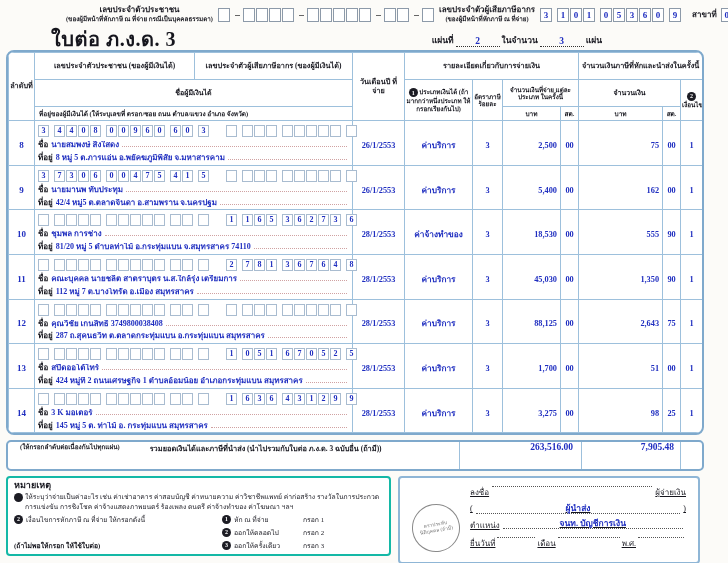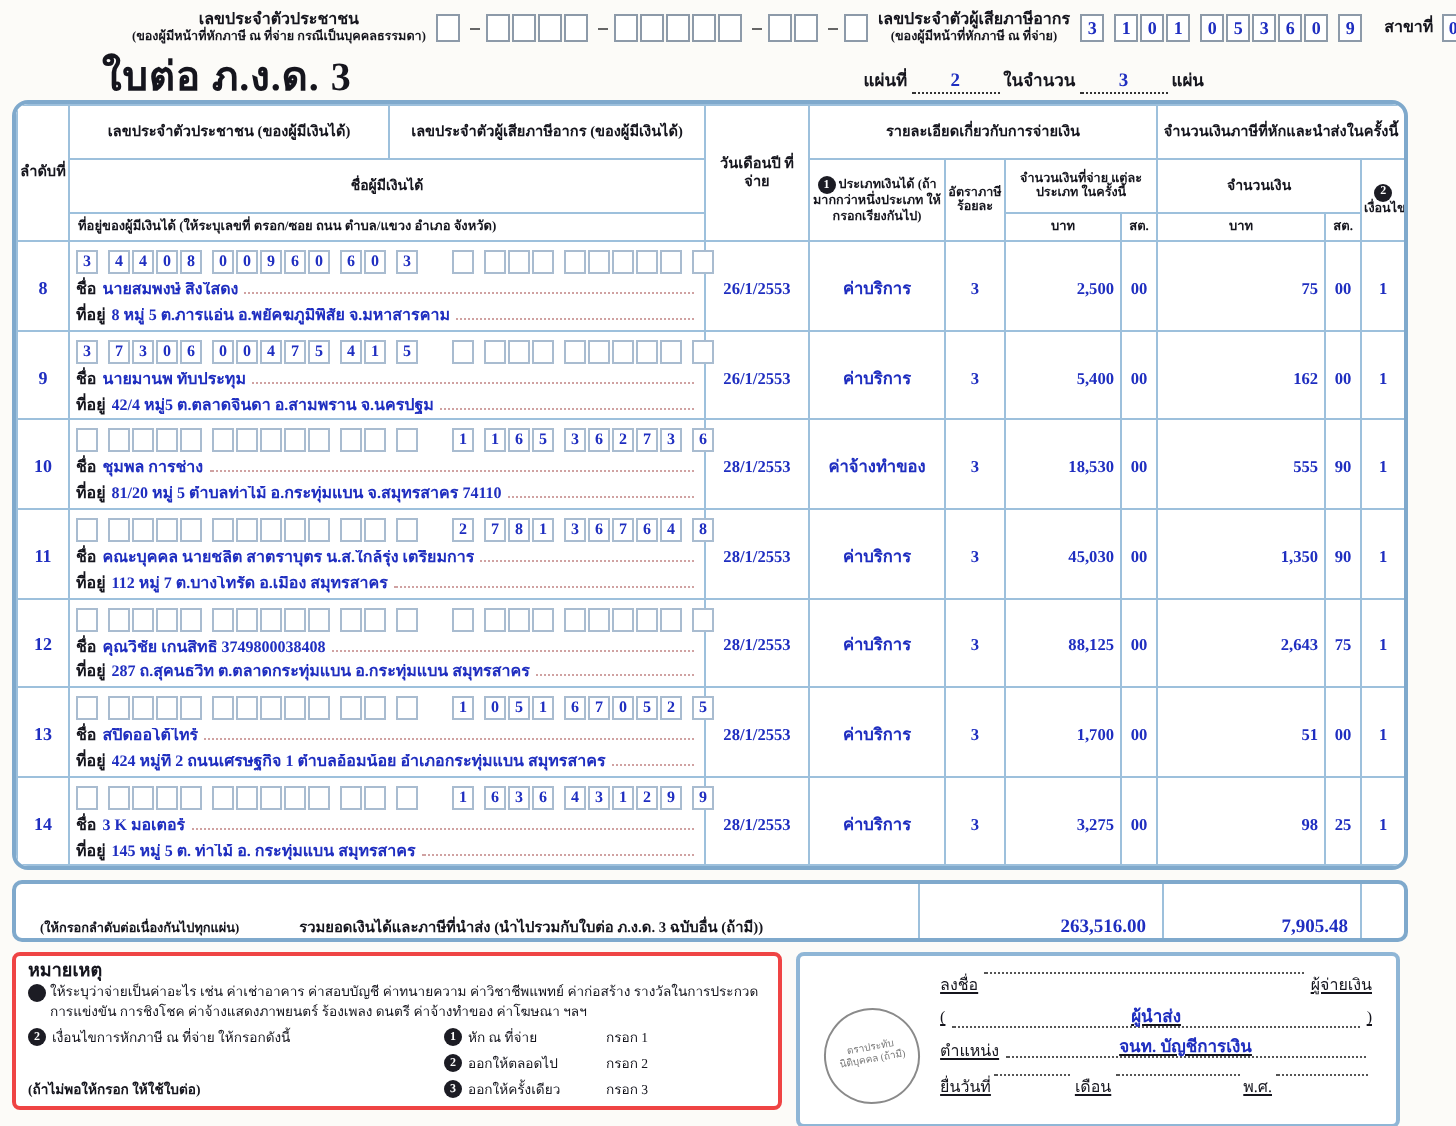--- a/index.html
+++ b/index.html
@@ -5,21 +5,21 @@
   html,body{margin:0;padding:0;}
   body{
     width:728px;height:563px;background:#f4f3ef;
     font-family:"Liberation Serif","DejaVu Serif",serif;
     color:#15151d;overflow:hidden;
   }
   .page{position:relative;width:728px;height:563px;background:#fcfbf8;}
 
   
   .tophdr{display:flex;align-items:flex-start;padding:5px 4px 0 66px;}
-  .idblk{display:flex;align-items:center;font-family:Liberation Serif, serif;}
+  .idblk{display:flex;align-items:flex-end;font-family:Liberation Serif, serif;}
   .lblcol{display:flex;flex-direction:column;align-items:center;margin-right:5px;}
   .idlbl{font-weight:bold;font-size:8px;line-height:1.2;white-space:nowrap;}
   .idsub{font-weight:bold;font-size:6.3px;line-height:1.2;white-space:nowrap;}
   .boxesrow{display:flex;align-items:center;margin-top:1px;}
   .boxgroup{display:inline-flex;}
   .boxgroup .digitbox{margin-right:1px;}
   .boxgroup{margin-right:4px;}
   .boxdash{display:inline-block;width:5px;height:1px;background:#666;margin:0 3px 0 0;align-self:center;}
   .digitbox{
     display:inline-block;box-sizing:border-box;width:12px;height:14px;
@@ -64,32 +64,32 @@
   .blue{color:#1f2ec0;font-weight:bold;}
   .cellval{font-size:8.3px;}
   .numcircle{
     display:inline-flex;align-items:center;justify-content:center;
     width:9px;height:9px;border-radius:50%;background:#1c1c24;color:#fff;
     font-size:6px;font-weight:bold;line-height:1;vertical-align:middle;flex:none;
   }
 
   
   .sumwrap{display:flex;width:694px;height:27px;margin:5px 0 0 6px;border:2px solid #7fa9cc;border-radius:5px;overflow:hidden;background:#fff;align-items:stretch;}
-  .sumcell{display:flex;align-items:flex-end;border-right:1px solid #9dc0dc;box-sizing:border-box;}
+  .sumcell{display:flex;align-items:flex-start;border-right:1px solid #9dc0dc;box-sizing:border-box;}
   .sum-label{width:452px;}
   .sum-note{font-size:6.4px;font-weight:bold;margin-left:12px;white-space:nowrap;}
   .sum-cap{font-size:7.4px;font-weight:bold;margin-left:30px;white-space:nowrap;}
   .sum-paid{width:122px;justify-content:flex-end;padding-right:8px;}
   .sum-tax{width:99px;justify-content:flex-end;padding-right:6px;}
   .sum-cond{flex:1;border-right:none;}
   .sumval{font-size:9.5px;}
 
   
   .bottom{display:flex;align-items:flex-start;margin:5px 0 0 6px;width:694px;}
-  .notesbox{width:404px;box-sizing:border-box;border:2px solid #ef4444;border-radius:4px;padding:2px 6px 3px 6px;background:#fff;}
+  .notesbox{width:404px;box-sizing:border-box;border:2px solid #14b8a6;border-radius:4px;padding:2px 6px 3px 6px;background:#fff;}
   .nb-title{font-weight:bold;font-size:9px;line-height:1.2;}
   .nb-line1{font-size:6.8px;line-height:1.4;padding-left:11px;text-indent:-11px;margin-top:1px;}
   .nb-line1 .numcircle{margin-right:2px;}
   .nb-grid{display:flex;margin-top:2px;}
   .nb-left{width:208px;display:flex;flex-direction:column;justify-content:space-between;font-size:6.8px;}
   .nb-l-top{display:flex;align-items:center;gap:3px;}
   .nb-overflow{font-size:6.8px;font-weight:bold;}
   .nb-opts{flex:1;display:flex;flex-direction:column;gap:2px;font-size:6.8px;}
   .opt{display:flex;align-items:center;gap:3px;}
   .optlbl{width:66px;}

